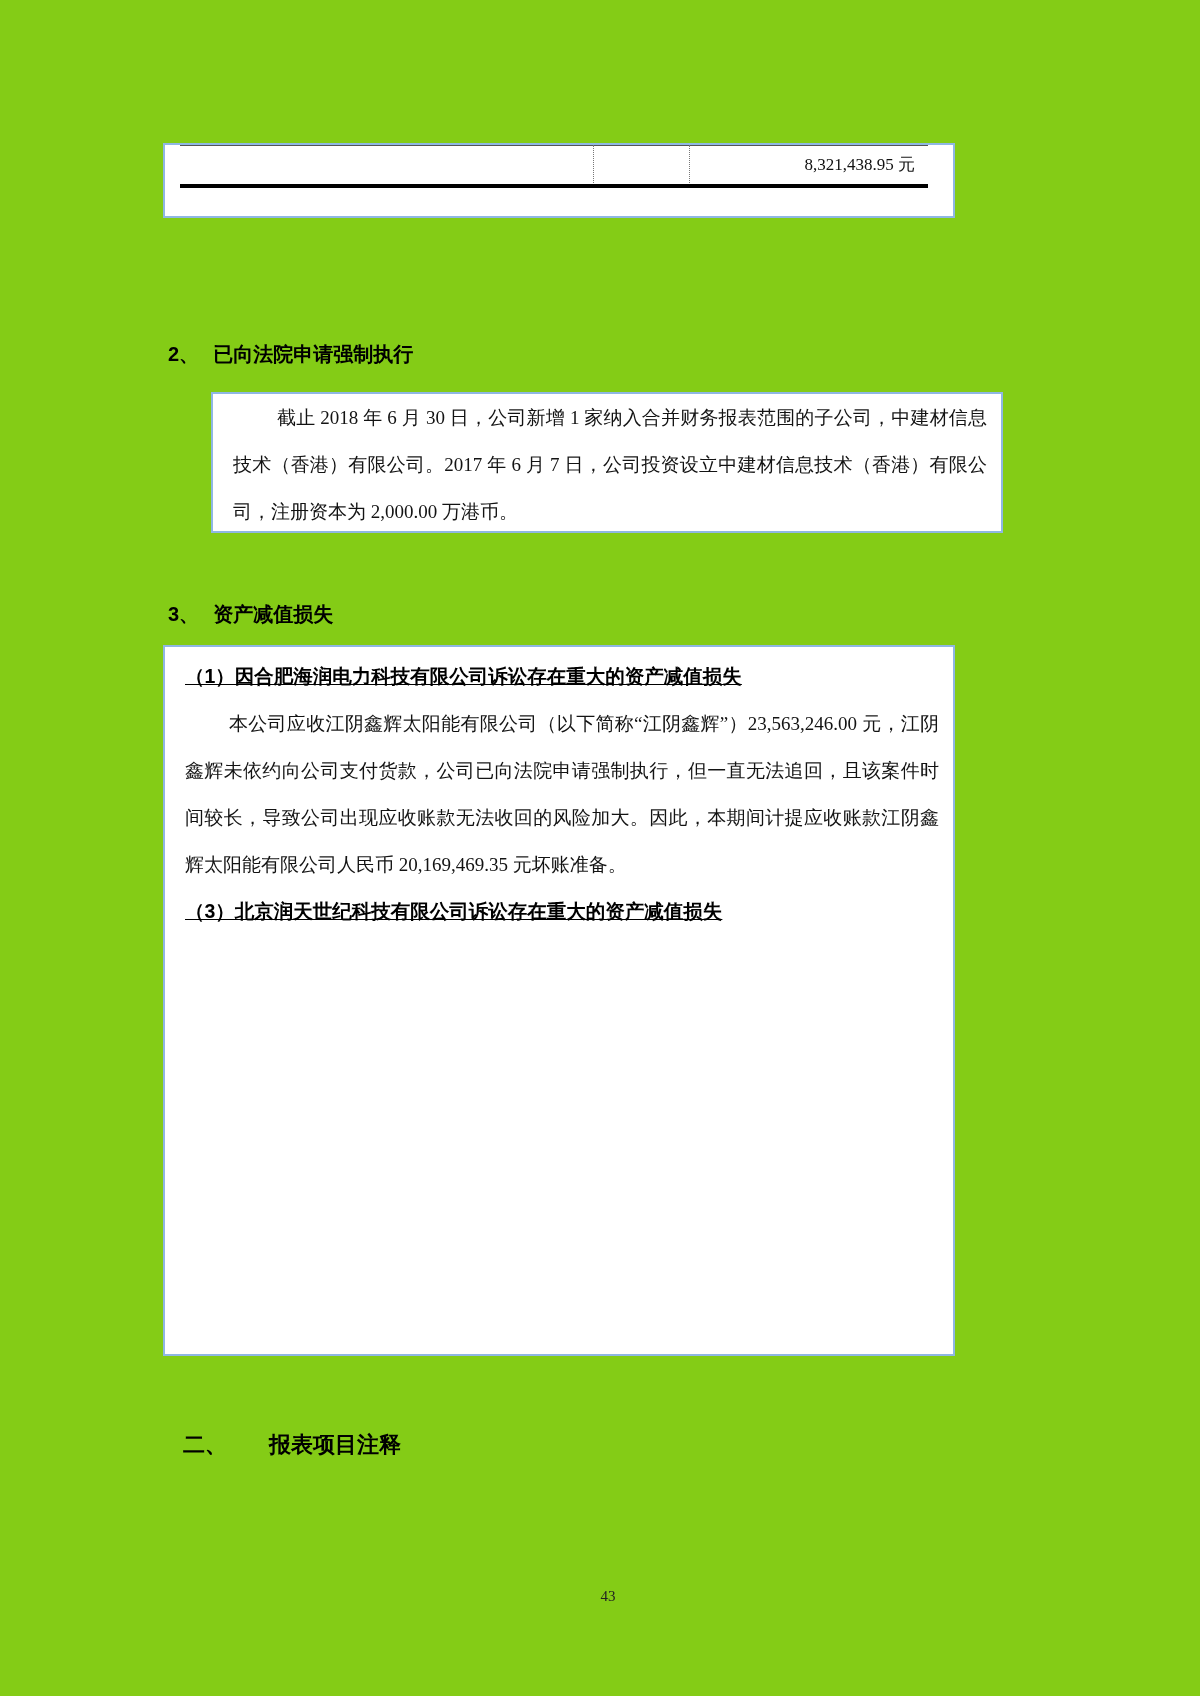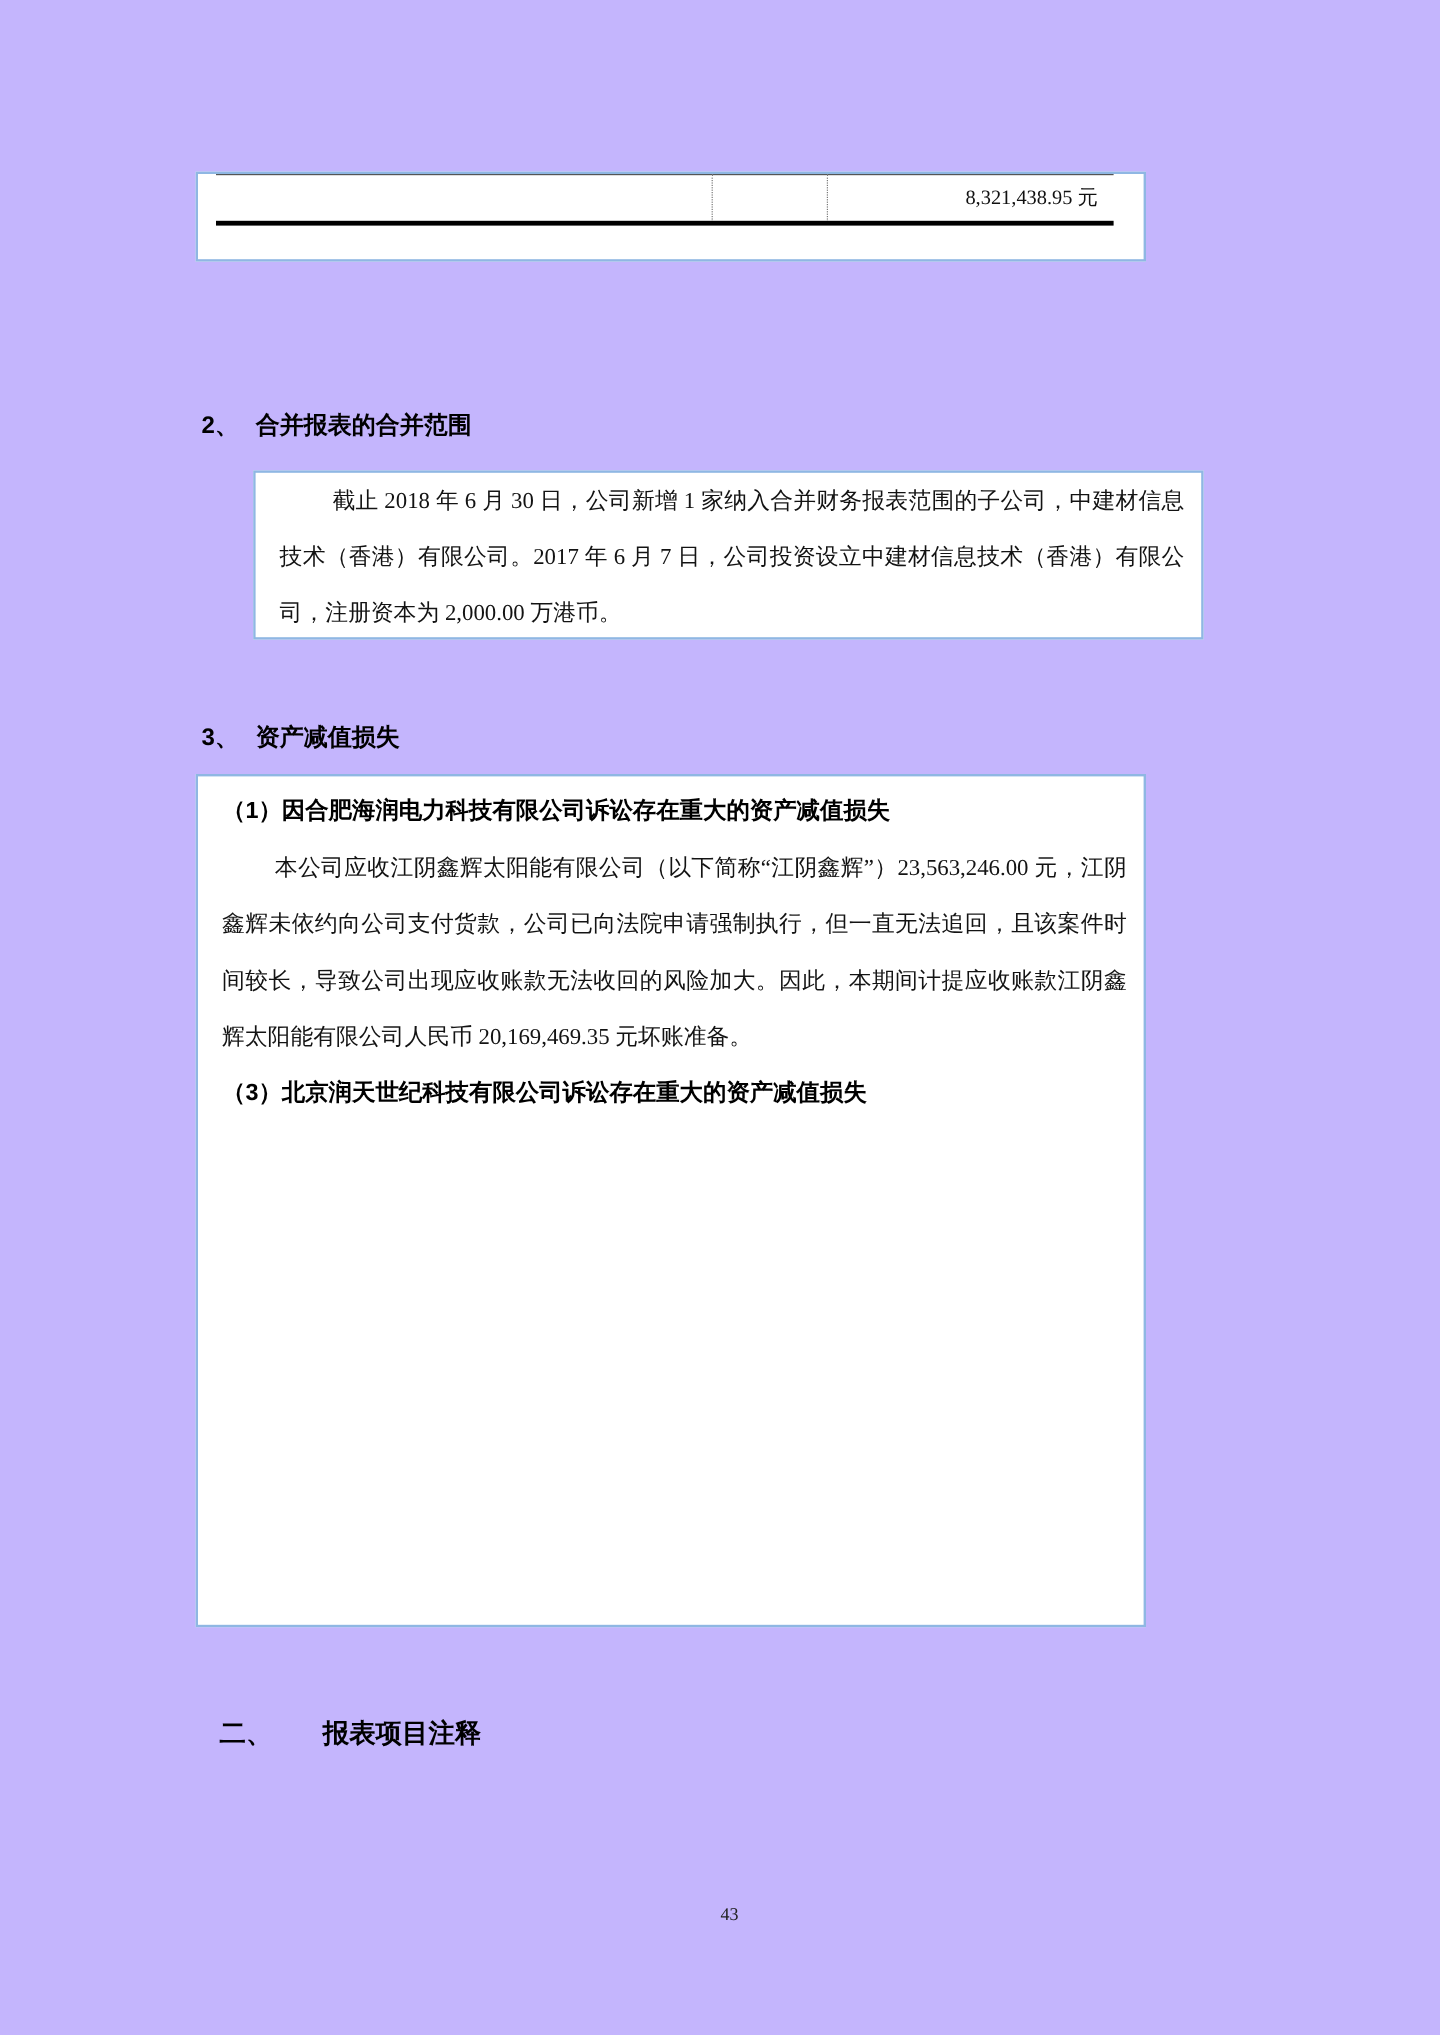--- a/index.html
+++ b/index.html
@@ -1,20 +1,20 @@
 <!DOCTYPE html>
 <html lang="zh"><head>
 <meta charset="utf-8">
 <style>
   html, body { margin: 0; padding: 0; background: #ffffff; }
   #page {
     position: relative;
     width: 1200px;
     height: 1696px;
-    background: #c4b5fd;
+    background: #84cc16;
     font-family: "Liberation Serif", "DejaVu Serif", serif;
     color: #111111;
     overflow: hidden;
   }
   .blue-box {
     position: absolute;
     left: 163px;
     width: 792px;
     border: 2px solid #8FB7E3;
     box-sizing: border-box;
@@ -71,20 +71,21 @@
   }
   .indent { text-indent: 44px; }
   .item-head {
     font-family: "Liberation Sans", "DejaVu Sans", sans-serif;
     font-weight: 700;
     font-size: 19.5px;
     line-height: 47px;
     margin: 0;
     color: #000000;
     white-space: nowrap;
+    text-decoration: underline;
   }
   
   #page-num {
     position: absolute;
     top: 1588px;
     left: 16px; right: 0;
     text-align: center;
     font-size: 15px;
     color: #222222;
   }
@@ -97,21 +98,21 @@
   <div id="top-box" class="blue-box">
     <div class="t-topline"></div>
     <div id="t-div1" class="t-divider"></div>
     <div id="t-div2" class="t-divider"></div>
     <div class="t-valuecell">8,321,438.95 元</div>
     <div class="t-thickline"></div>
   </div>
 
   <div id="sec2-head" class="sec-head">
     <span class="num">2、</span>
-    <span>合并报表的合并范围</span>
+    <span>已向法院申请强制执行</span>
   </div>
 
   <div id="box2" class="blue-box">
     <p class="body-par indent">截止 2018 年 6 月 30 日，公司新增 1 家纳入合并财务报表范围的子公司，中建材信息技术（香港）有限公司。2017 年 6 月 7 日，公司投资设立中建材信息技术（香港）有限公司，注册资本为 2,000.00 万港币。</p>
   </div>
 
   <div id="sec3-head" class="sec-head">
     <span class="num">3、</span>
     <span>资产减值损失</span>
   </div>

